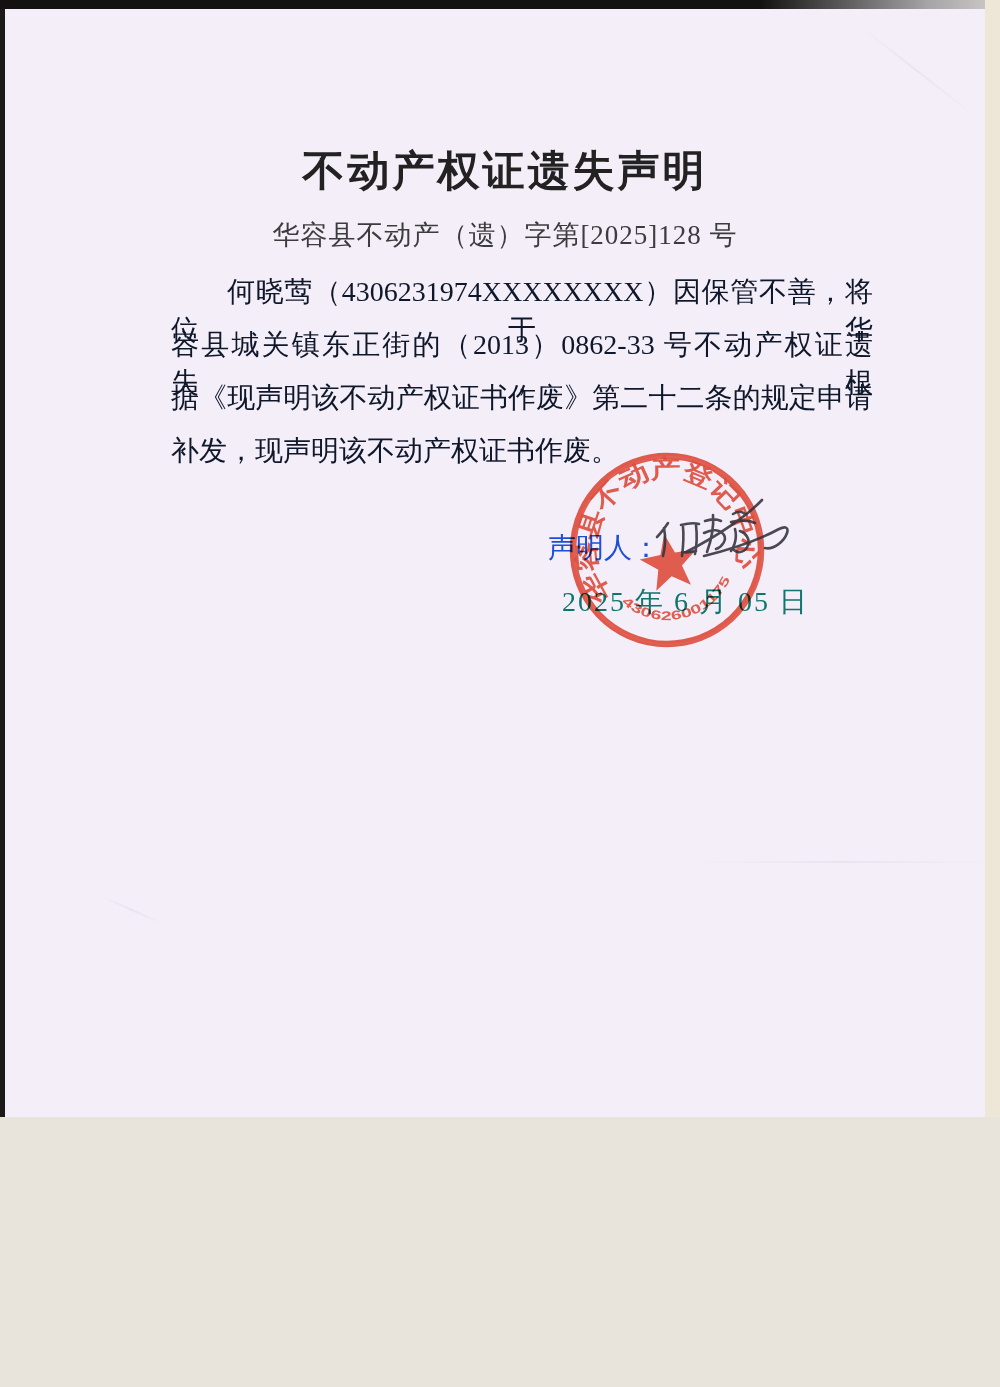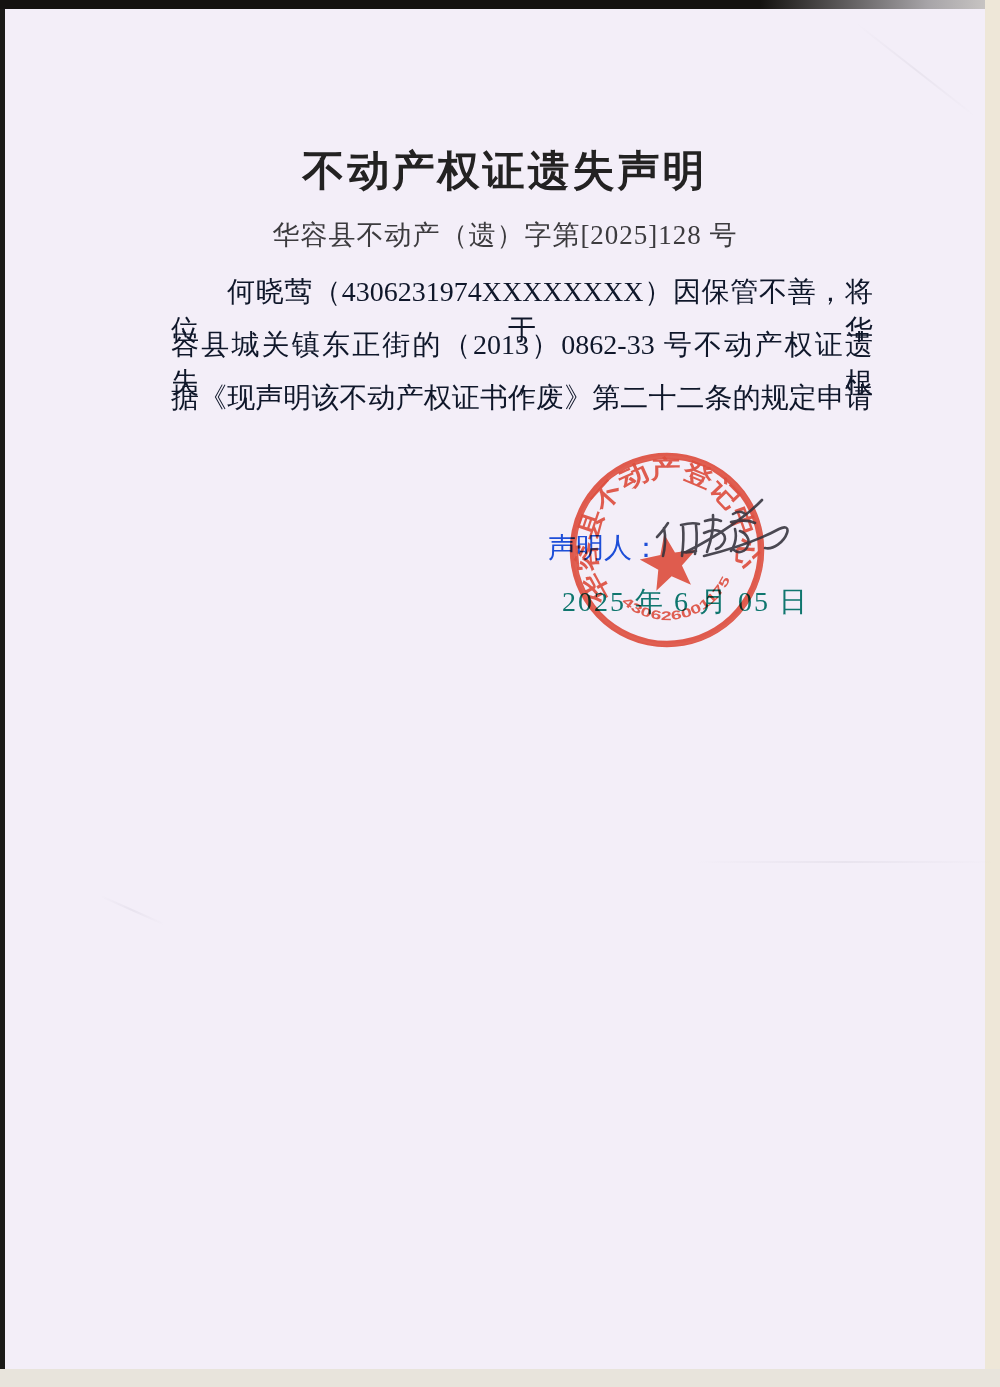--- a/index.html
+++ b/index.html
@@ -1,17 +1,17 @@
 <!DOCTYPE html>
 <html><head>
 <meta charset="utf-8">
 <style>
   html,body{margin:0;padding:0;background:#e8e4dc;}
   .scan{
-    position:relative; width:1000px; height:1369px; overflow:hidden;
+    position:relative; width:1000px; height:1117px; overflow:hidden;
     background:#f3eef8; font-family:"Liberation Serif", serif;
   }
   
   .edge-top{position:absolute;left:0;top:0;width:1000px;height:9px;background:#141210;}
   .edge-top-fade{position:absolute;left:760px;top:0;width:240px;height:9px;
     background:linear-gradient(90deg,#141210,#a7a4a8 70%,#cfccc9);}
   .edge-left{position:absolute;left:0;top:9px;width:5px;height:1378px;background:#1b1a18;}
   .edge-left-sliver{position:absolute;left:5px;top:1180px;width:6px;height:199px;background:#e7e0cf;}
   .edge-right{position:absolute;left:985px;top:0;width:15px;height:1387px;background:#eee7d8;}
   .edge-right-line{position:absolute;left:981px;top:9px;width:4px;height:1370px;
@@ -72,20 +72,21 @@
     <div class="crease c1"></div>
     <div class="crease c2"></div>
     <div class="crease c3"></div>
 
     <div class="doc-title">不动产权证遗失声明</div>
     <div class="doc-number">华容县不动产（遗）字第[2025]128 号</div>
 
     <div class="body-line l0 justify">何晓莺（4306231974XXXXXXXX）因保管不善，将位于华</div>
     <div class="body-line l1 justify">容县城关镇东正街的（2013）0862-33 号不动产权证遗失，根</div>
     <div class="body-line l2 justify">据《现声明该不动产权证书作废》第二十二条的规定申请</div>
+    <div class="body-line l3">补发，现声明该不动产权证书作废。</div>
 
     <div class="declarant">声明人：</div>
     <div class="doc-date">2025 年 6 月 05 日</div>
 
     <svg class="stamp-svg" viewBox="-122 -122 244 244" xmlns="http://www.w3.org/2000/svg">
       <g transform="rotate(-10)" fill="none">
         <circle cx="0" cy="0" r="94" stroke="#e64530" stroke-width="6.5" opacity="0.93"></circle>
         <circle cx="0" cy="0" r="94" stroke="#ef6a52" stroke-width="2" opacity="0.35" transform="translate(1.5,1)"></circle>
         <polygon points="0,-16 7.4,3.8 28.5,4.7 12,17.9 17.6,38.3 0,26.6 -17.6,38.3 -12,17.9 -28.5,4.7 -7.4,3.8" fill="#e64530" opacity="0.92"></polygon>
         <path id="sealArc" d="M -62,36 A 72,72 0 1 1 62,36" fill="none"></path>

